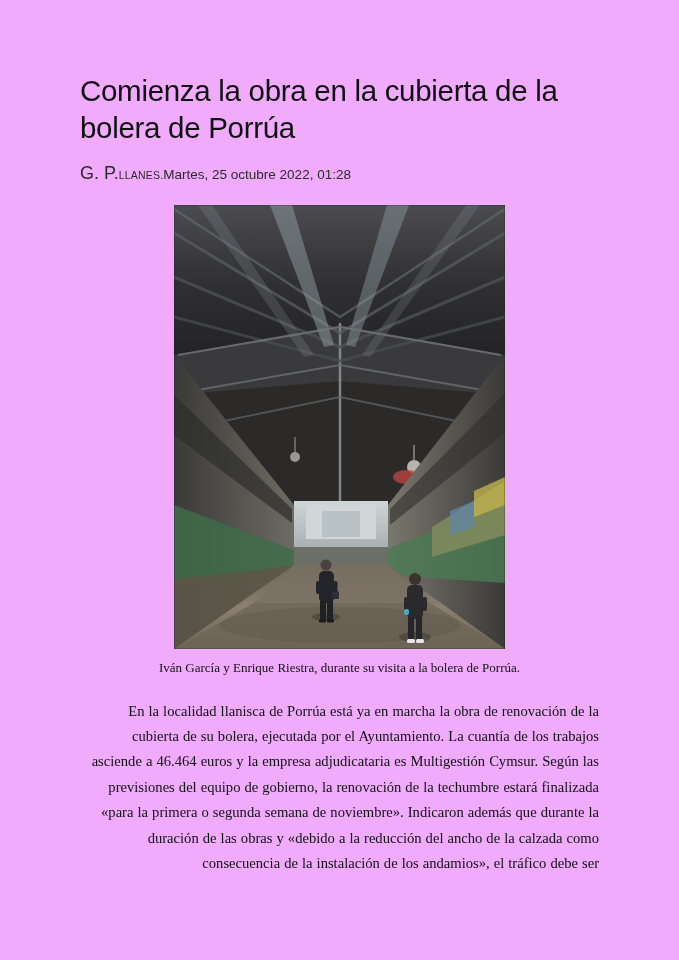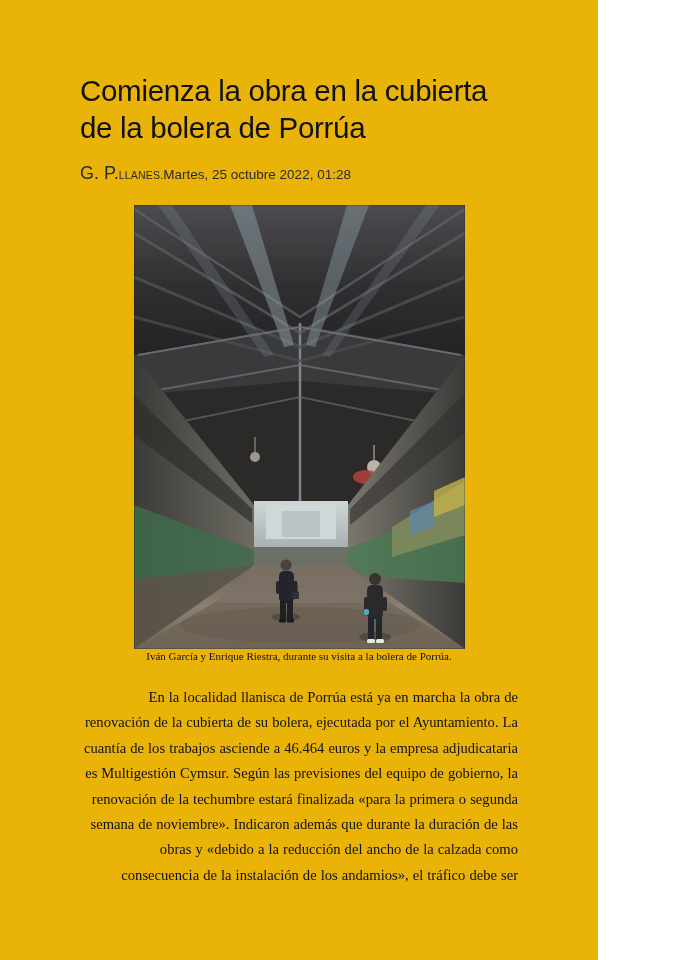--- a/index.html
+++ b/index.html
@@ -9,23 +9,23 @@
   }
   body {
     width: 679px;
     height: 960px;
     overflow: hidden;
     font-family: "Liberation Serif", serif;
     color: #000000;
   }
   .page {
     position: relative;
-    width: 598px;
+    width: 679px;
     height: 960px;
-    background: #eab308;
+    background: #f0abfc;
     box-sizing: border-box;
     padding: 0 80px;
   }
   .article-title {
     margin: 0;
     padding-top: 72px;
     font-family: "Liberation Sans", sans-serif;
     font-weight: 400;
     font-size: 29.5px;
     line-height: 1.26;
@@ -63,22 +63,23 @@
     overflow: hidden;
     background: #2c2a28;
   }
   .photo-svg {
     display: block;
     width: 331px;
     height: 444px;
   }
   .figcaption {
     font-family: "Liberation Serif", serif;
-    font-size: 11px;
+    font-size: 13px;
     color: #111111;
+    padding-top: 11px;
     line-height: 1.3;
   }
   .body-text {
     margin: 0;
     padding-top: 22px;
     font-size: 14.6px;
     line-height: 1.74;
     text-align: right;
     color: #111111;
     word-spacing: 0.4px;

